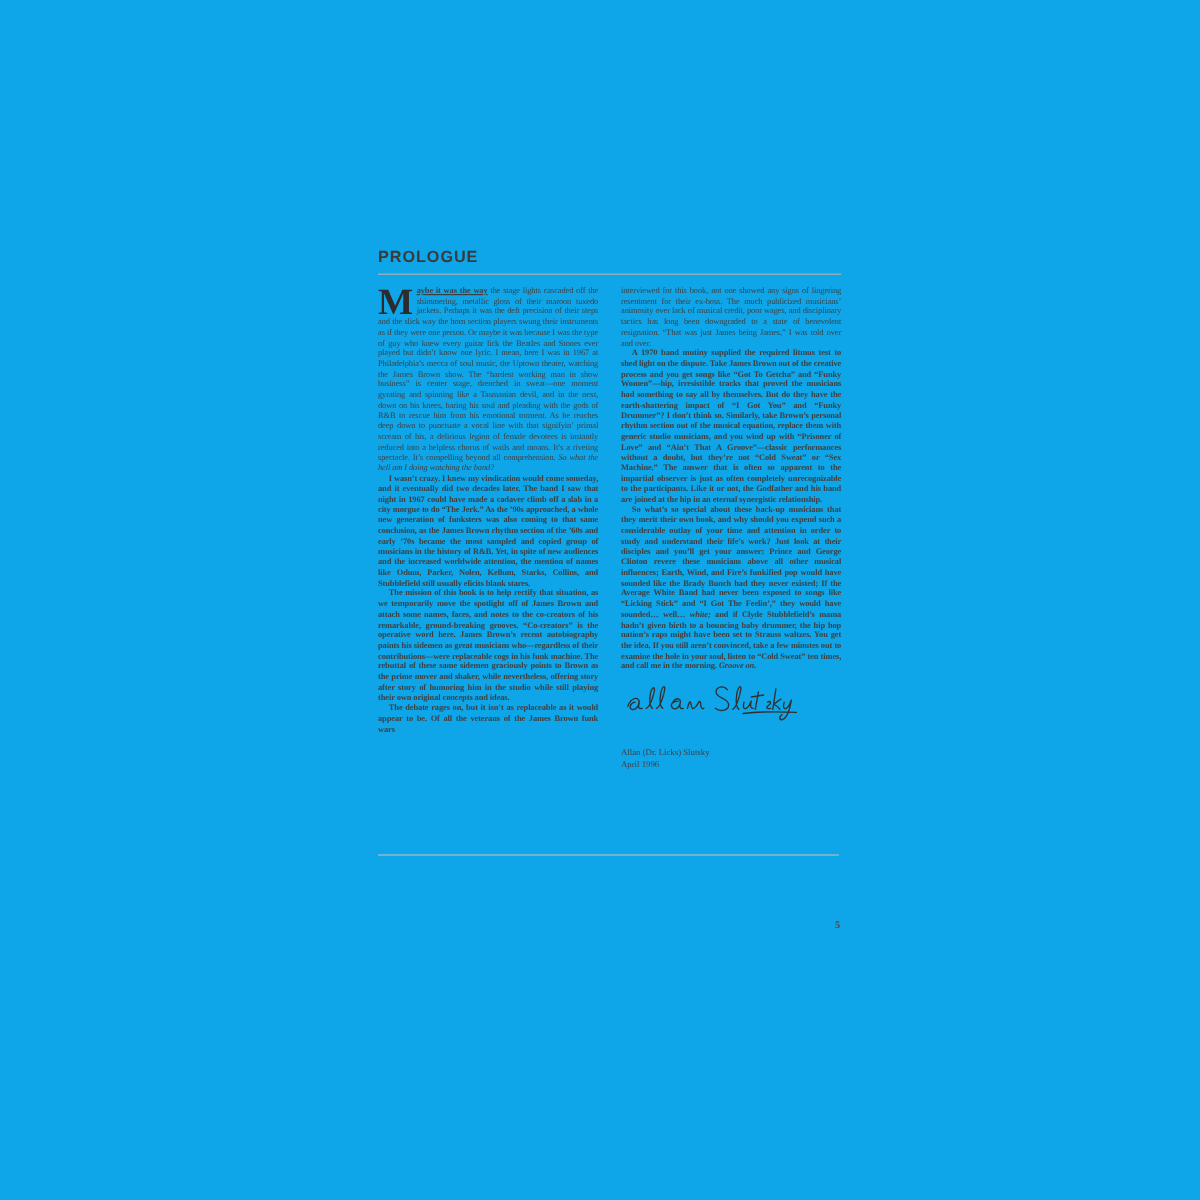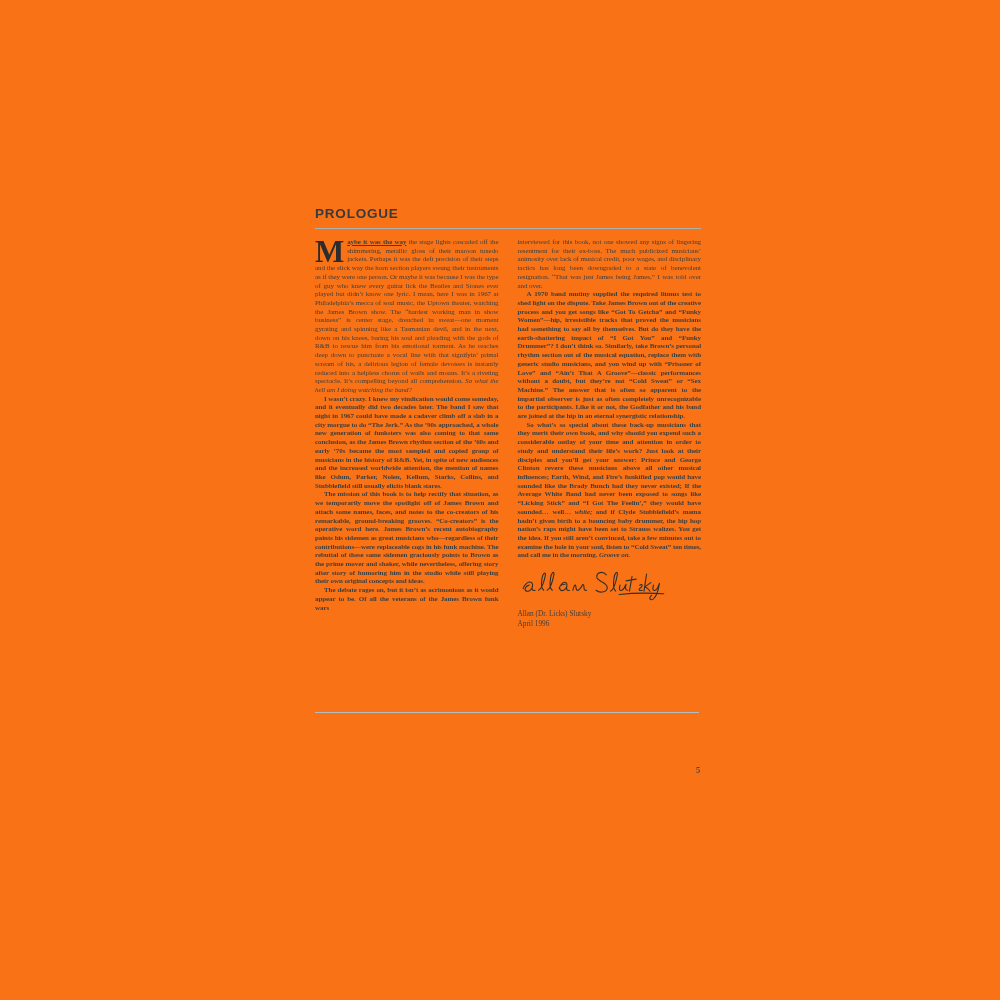--- a/index.html
+++ b/index.html
@@ -12,21 +12,21 @@
     width: 1000px;
     height: 1000px;
     background: #fefefe;
     overflow: hidden;
     font-family: "Liberation Serif", serif;
   }
   .sheet {
     position: absolute;
     left: 0; top: 0;
     width: 1000px; height: 1000px;
-    background: #f97316;
+    background: #0ea5e9;
   }
   .textblock {
     position: absolute;
     left: 315px;
     top: 205px;
     width: 386px;
   }
   .heading {
     font-family: "Liberation Sans", sans-serif;
     font-weight: bold;
@@ -69,21 +69,21 @@
   }
   .lead { font-weight: bold; text-decoration: underline; }
   .ital { font-style: italic; }
   .signature-block { margin-top: 7px; }
   .signature-svg { display: block; }
   .byline, .dateline {
     font-size: 7.3px;
     line-height: 10px;
     color: #3f3f3f;
   }
-  .byline { margin-top: 4px; }
+  .byline { margin-top: 17px; }
   .foot-rule {
     position: absolute;
     left: 315px;
     top: 712px;
     width: 384px;
     height: 1px;
     background: #b6bbbe;
   }
   .page-number {
     position: absolute;
@@ -106,21 +106,21 @@
     <div class="textblock">
       <div class="heading">PROLOGUE</div>
       <div class="head-rule"></div>
 
       <div class="cols">
 
         <div class="col">
           <p><span class="dropcap">M</span><span class="lead">aybe it was the way</span><span> the stage lights cascaded off the shimmering, metallic gloss of their maroon tuxedo jackets. Perhaps it was the deft precision of their steps and the slick way the horn section players swung their instruments as if they were one person. Or maybe it was because I was the type of guy who knew every guitar lick the Beatles and Stones ever played but didn’t know one lyric. I mean, here I was in 1967 at Philadelphia’s mecca of soul music, the Uptown theater, watching the James Brown show. The “hardest working man in show business” is center stage, drenched in sweat—one moment gyrating and spinning like a Tasmanian devil, and in the next, down on his knees, baring his soul and pleading with the gods of R&amp;B to rescue him from his emotional torment. As he reaches deep down to punctuate a vocal line with that signifyin’ primal scream of his, a delirious legion of female devotees is instantly reduced into a helpless chorus of wails and moans. It’s a riveting spectacle. It’s compelling beyond all comprehension. </span><span class="ital">So what the hell am I doing watching the band?</span></p>
           <p class="indent">I wasn’t crazy. I knew my vindication would come someday, and it eventually did two decades later. The band I saw that night in 1967 could have made a cadaver climb off a slab in a city morgue to do “The Jerk.” As the ’90s approached, a whole new generation of funksters was also coming to that same conclusion, as the James Brown rhythm section of the ’60s and early ’70s became the most sampled and copied group of musicians in the history of R&amp;B. Yet, in spite of new audiences and the increased worldwide attention, the mention of names like Odum, Parker, Nolen, Kellum, Starks, Collins, and Stubblefield still usually elicits blank stares.</p>
           <p class="indent">The mission of this book is to help rectify that situation, as we temporarily move the spotlight off of James Brown and attach some names, faces, and notes to the co-creators of his remarkable, ground-breaking grooves. “Co-creators” is the operative word here. James Brown’s recent autobiography paints his sidemen as great musicians who—regardless of their contributions—were replaceable cogs in his funk machine. The rebuttal of these same sidemen graciously points to Brown as the prime mover and shaker, while nevertheless, offering story after story of humoring him in the studio while still playing their own original concepts and ideas.</p>
-          <p class="indent">The debate rages on, but it isn’t as acrimonious as it would appear to be. Of all the veterans of the James Brown funk wars</p>
+          <p class="indent">The debate rages on, but it isn’t as replaceable as it would appear to be. Of all the veterans of the James Brown funk wars</p>
         </div>
 
         <div class="col">
           <p>interviewed for this book, not one showed any signs of lingering resentment for their ex-boss. The much publicized musicians’ animosity over lack of musical credit, poor wages, and disciplinary tactics has long been downgraded to a state of benevolent resignation. “That was just James being James,” I was told over and over.</p>
           <p class="indent">A 1970 band mutiny supplied the required litmus test to shed light on the dispute. Take James Brown out of the creative process and you get songs like “Got To Getcha” and “Funky Women”—hip, irresistible tracks that proved the musicians had something to say all by themselves. But do they have the earth-shattering impact of “I Got You” and “Funky Drummer”? I don’t think so. Similarly, take Brown’s personal rhythm section out of the musical equation, replace them with generic studio musicians, and you wind up with “Prisoner of Love” and “Ain’t That A Groove”—classic performances without a doubt, but they’re not “Cold Sweat” or “Sex Machine.” The answer that is often so apparent to the impartial observer is just as often completely unrecognizable to the participants. Like it or not, the Godfather and his band are joined at the hip in an eternal synergistic relationship.</p>
           <p class="indent"><span>So what’s so special about these back-up musicians that they merit their own book, and why should you expend such a considerable outlay of your time and attention in order to study and understand their life’s work? Just look at their disciples and you’ll get your answer: Prince and George Clinton revere these musicians above all other musical influences; Earth, Wind, and Fire’s funkified pop would have sounded like the Brady Bunch had they never existed; If the Average White Band had never been exposed to songs like “Licking Stick” and “I Got The Feelin’,” they would have sounded… well… </span><span class="ital">white;</span><span> and if Clyde Stubblefield’s mama hadn’t given birth to a bouncing baby drummer, the hip hop nation’s raps might have been set to Strauss waltzes. You get the idea. If you still aren’t convinced, take a few minutes out to examine the hole in your soul, listen to “Cold Sweat” ten times, and call me in the morning. </span><span class="ital">Groove on.</span></p>
 
           <div class="signature-block">
             <svg class="signature-svg" width="150" height="38" viewBox="0 0 175 44">
               <g fill="none" stroke="#30302f" stroke-width="1.3" stroke-linecap="round" stroke-linejoin="round">

